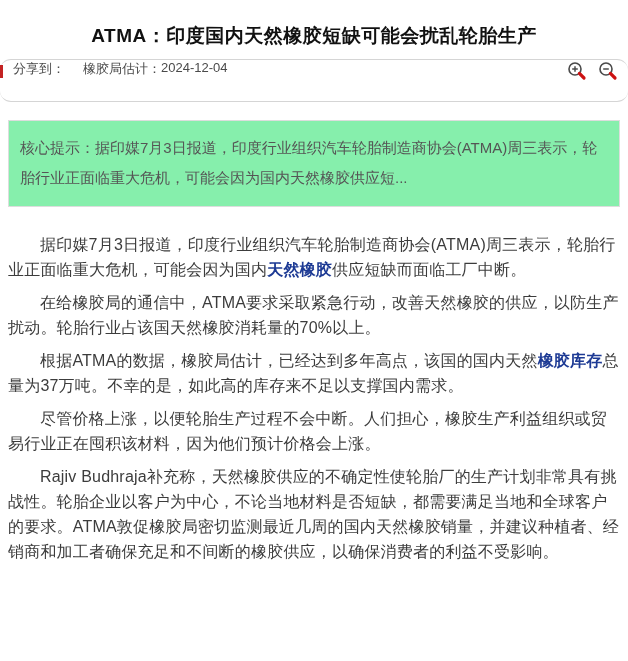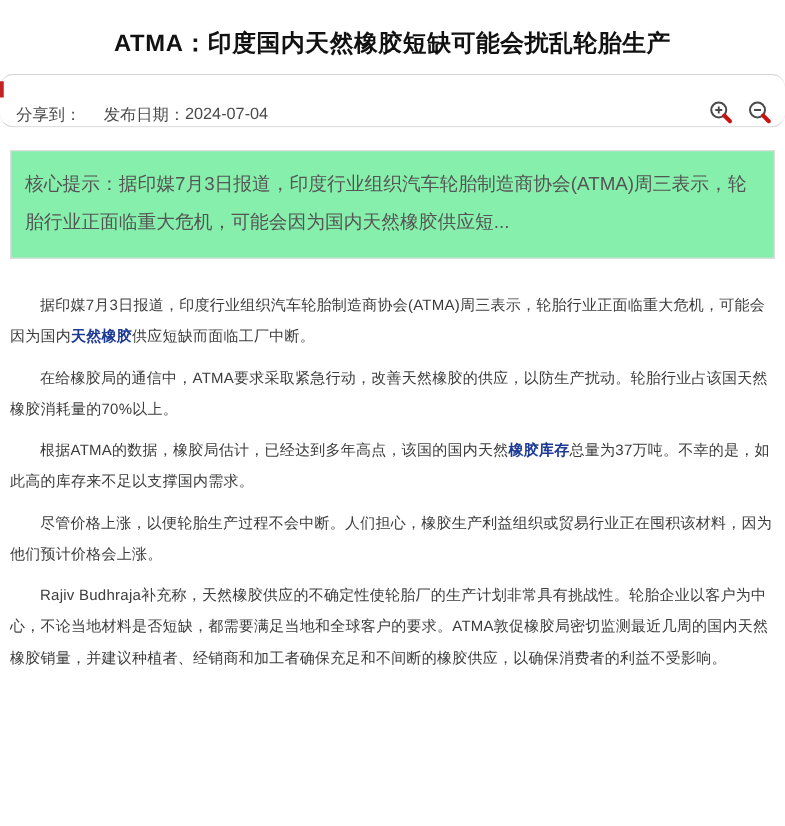--- a/index.html
+++ b/index.html
@@ -14,21 +14,21 @@
   
   .title-wrap { padding:11px 20px 10px; text-align:center;margin-top:12px; }
   .title-wrap h1 {
     font-size:19px; font-weight:bold; color:#111;
     letter-spacing:0.5px; line-height:26px;
   }
 
   
   .meta-bar {
     height:43px; border-top:1px solid #d5d5d5; border-bottom:1px solid #d5d5d5;
-    display:flex; align-items:flex-end; position:relative;
+    display:flex; align-items:flex-start; position:relative;
     font-size:13px; color:#4a4a4a;border-radius:11px;
   }
   .red-mark {
     position:absolute; left:0; top:5px; width:3px; height:13px;
     background:#c32222;
   }
   .share-label { margin-left:13px; }
   .publish { margin-left:18px; display:flex; }
   .spacer { flex:1; }
   .zoom-btn {
@@ -41,43 +41,43 @@
   .summary-box {
     margin:18px 8px 0;
     background:#86efac; border:1px solid #ddd;
     padding:12px 11px 13px;
     font-size:15px; line-height:30px; color:#555;
   }
 
   
   .article { padding:25px 8px 0; }
   .para {
-    font-size:12px; line-height:25px; color:#3c3c3c;
+    font-size:16px; line-height:25px; color:#3c3c3c;
     text-indent:2em; margin-bottom:8px;
     letter-spacing:0.2px;
   }
   .inline-link {
     color:#1d3a94; font-weight:bold; cursor:pointer;
   }
 </style>
 </head>
 <body>
 
 <div class="page">
 
   <div class="title-wrap">
     <h1>ATMA：印度国内天然橡胶短缺可能会扰乱轮胎生产</h1>
   </div>
 
   <div class="meta-bar">
     <span class="red-mark"></span>
     <span class="share-label">分享到：</span>
     <span class="publish">
-      <span>发布日期：</span>
-      <span>2024-07-04</span>
+      <span>橡胶局估计：</span>
+      <span>2024-12-04</span>
     </span>
     <span class="spacer"></span>
     <span class="zoom-btn" title="">
       <svg width="22" height="22" viewBox="0 0 22 22">
         <circle cx="9" cy="9" r="6" fill="none" stroke="#4a4a4a" stroke-width="1.6"></circle>
         <line x1="6.2" y1="9" x2="11.8" y2="9" stroke="#4a4a4a" stroke-width="1.5"></line>
         <line x1="9" y1="6.2" x2="9" y2="11.8" stroke="#4a4a4a" stroke-width="1.5"></line>
         <line x1="13.4" y1="13.4" x2="18" y2="18" stroke="#cc1111" stroke-width="3.2" stroke-linecap="round"></line>
       </svg>
     </span>

